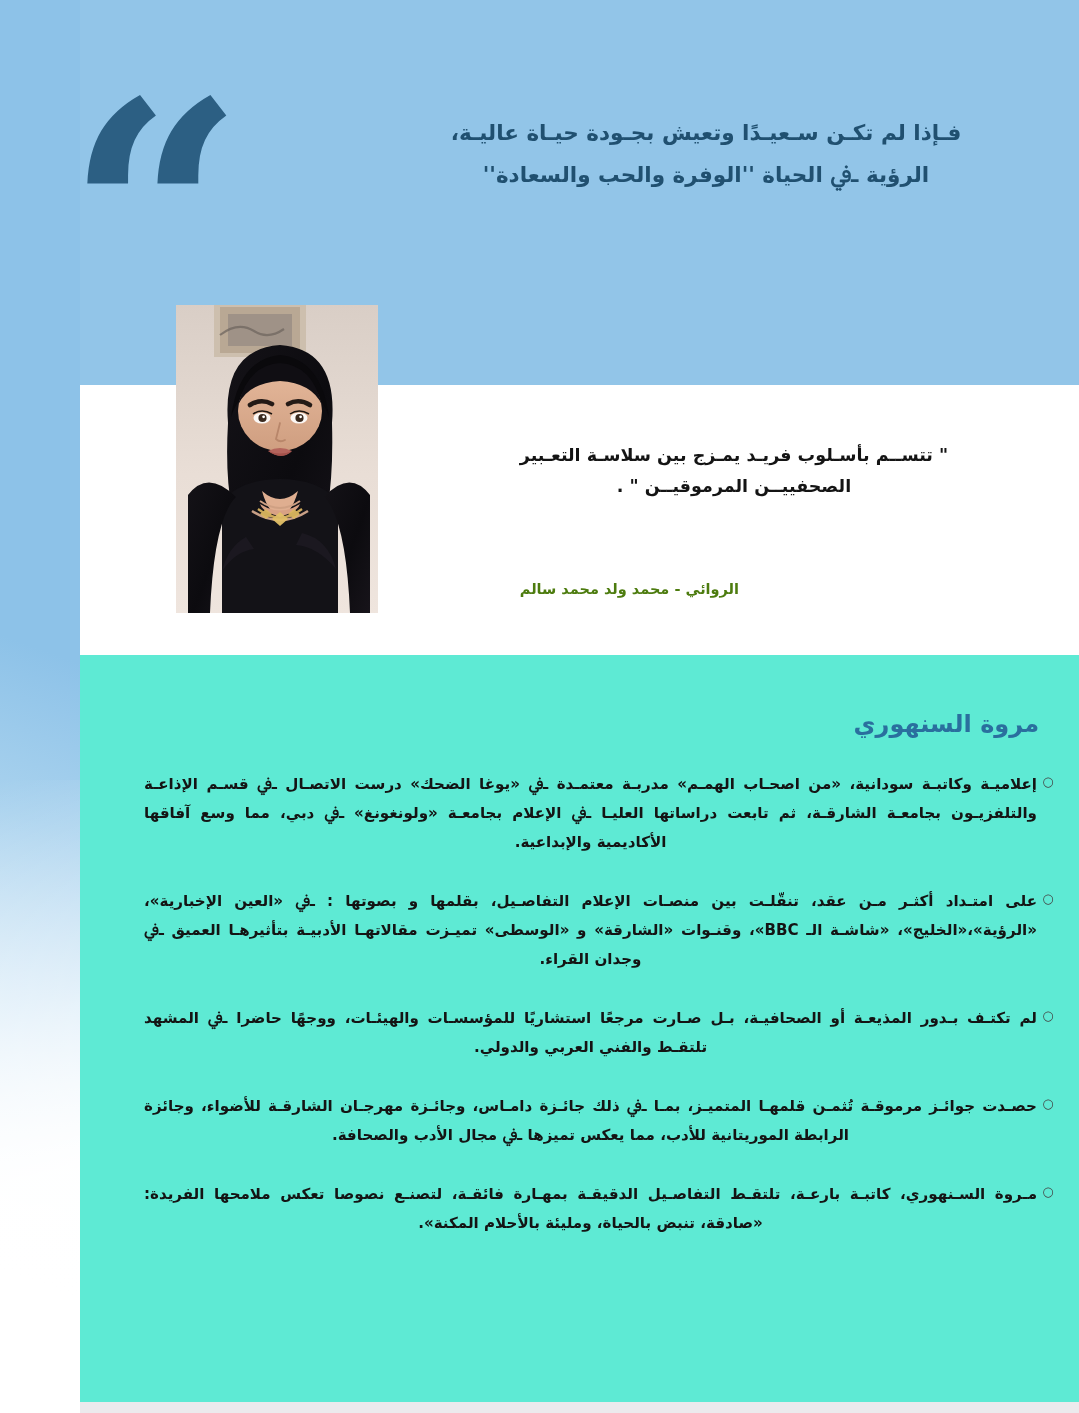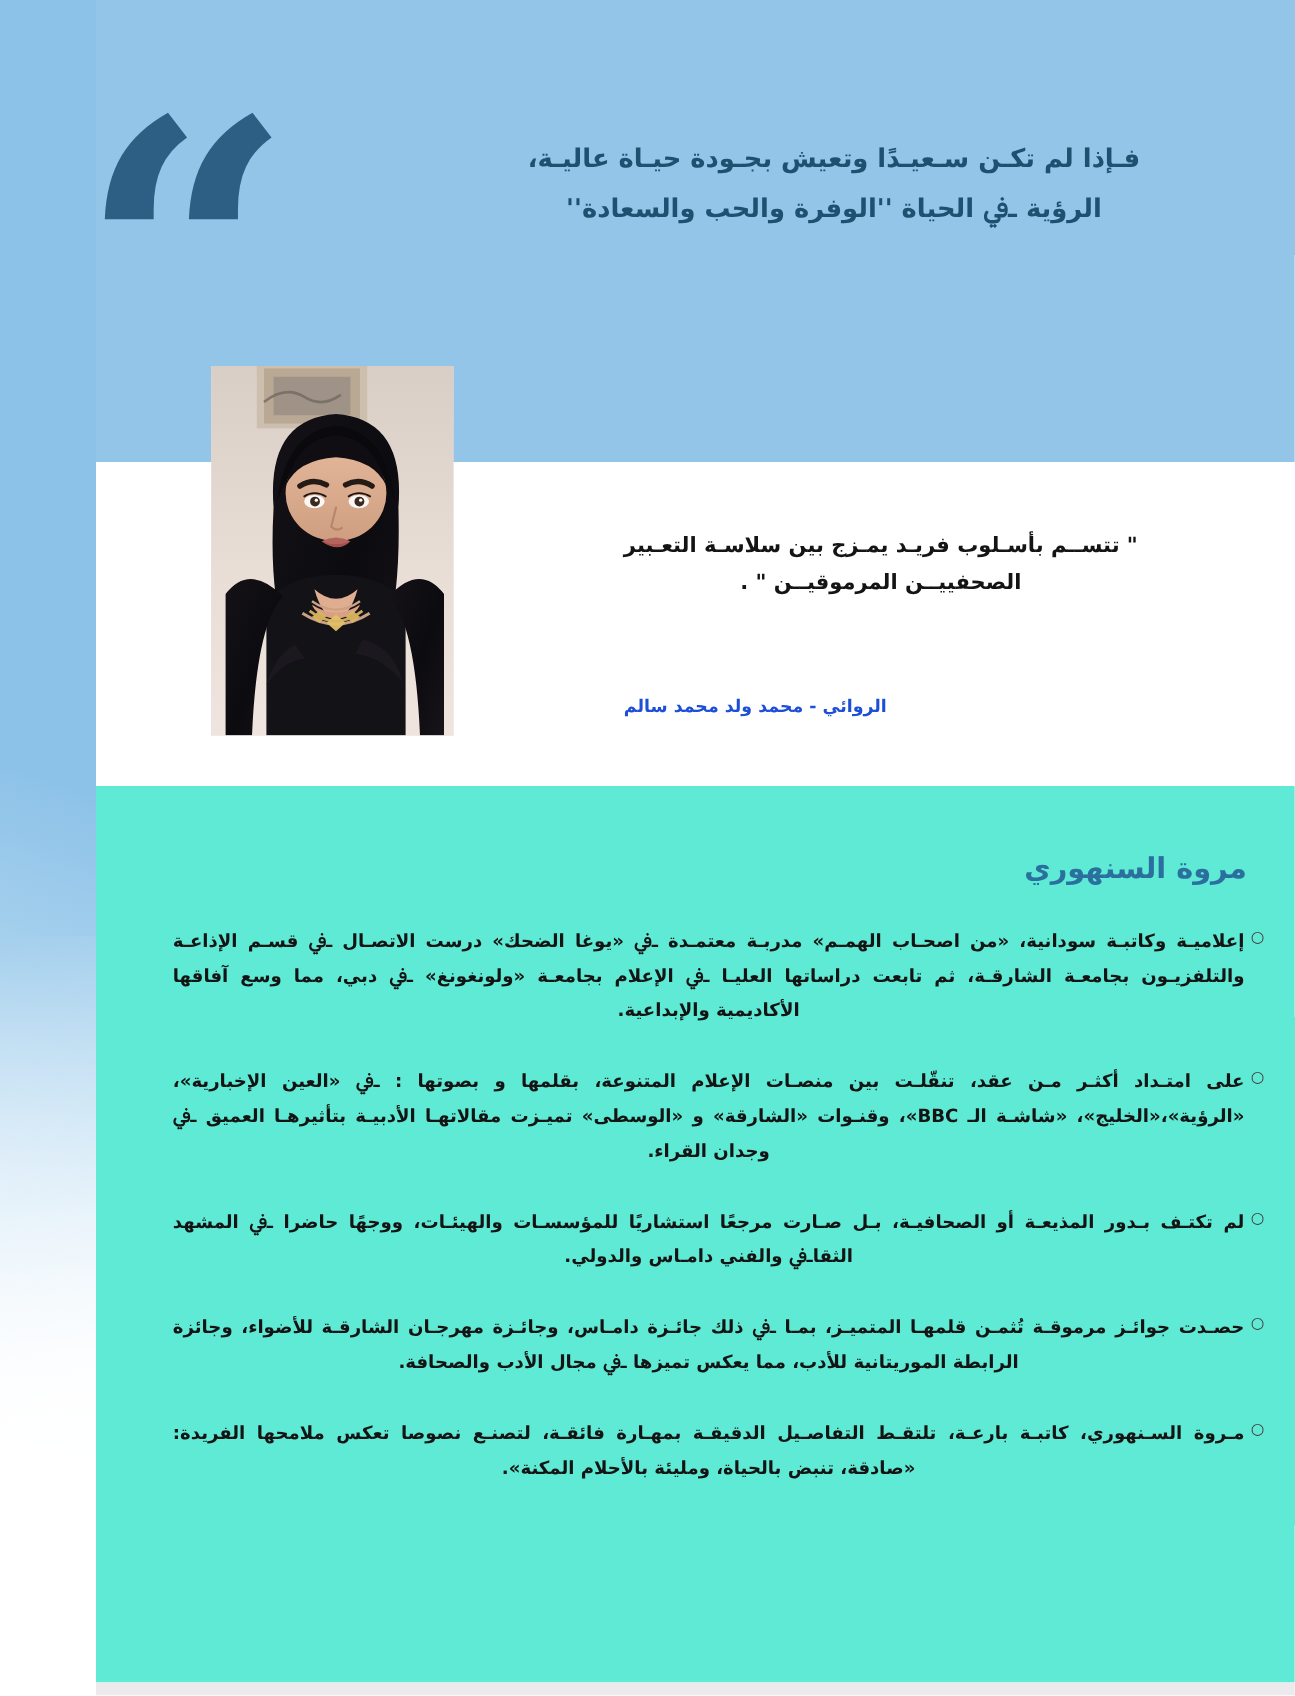--- a/index.html
+++ b/index.html
@@ -73,21 +73,21 @@
     font-family: "DejaVu Serif", "Liberation Serif", serif;
     font-size: 310px;
     line-height: 0.78;
     font-weight: 700;
     direction: ltr;
     text-align: left;
     user-select: none;
   }
   .quote-lines {
     position: absolute;
-    right: 79px;
+    right: 68px;
     top: 112px;
     width: 610px;
     text-align: center;
     direction: rtl;
   }
   .quote-line {
     color: #205070;
     font-size: 21.5px;
     font-weight: 700;
     line-height: 1.95;
@@ -128,21 +128,21 @@
     color: #141414;
     font-size: 17.5px;
     font-weight: 700;
     line-height: 1.78;
     white-space: nowrap;
   }
   .attribution {
     position: absolute;
     right: 340px;
     top: 196px;
-    color: #1d4ed8;
+    color: #4d7c0f;
     font-size: 14.5px;
     font-weight: 700;
     direction: rtl;
   }
 
   
   .bio-section {
     position: absolute;
     left: 80px;
     top: 655px;
@@ -296,26 +296,26 @@
 
   <div class="bullet-list">
 
     <div class="bullet-item">
       <div class="bullet-marker">○</div>
       <div class="bullet-text">إعلاميـة وكاتبـة سودانية، «من اصحـاب الهمـم» مدربـة معتمـدة ـﰲ «يوغا الضحك» درست الاتصـال ـﰲ قسـم الإذاعـة والتلفزيـون بجامعـة الشارقـة، ثم تابعت دراساتها العليـا ـﰲ الإعلام بجامعـة «ولونغونغ» ـﰲ دبي، مما وسع آفاقها الأكاديمية والإبداعية.</div>
     </div>
 
     <div class="bullet-item">
       <div class="bullet-marker">○</div>
-      <div class="bullet-text">على امتـداد أكثـر مـن عقد، تنقّلـت بين منصـات الإعلام المتنوعة، بقلمها و بصوتها : ـﰲ «العين الإخبارية»، «الرؤية»،«الخليج»،  «شاشـة الـ BBC»، وقنـوات «الشارقة» و «الوسطى» تميـزت مقالاتهـا الأدبيـة بتأثيرهـا العميق ـﰲ وجدان القراء.</div>
-    </div>
-
-    <div class="bullet-item">
-      <div class="bullet-marker">○</div>
-      <div class="bullet-text">لم تكتـف بـدور المذيعـة أو الصحافيـة، بـل صـارت مرجعًا استشاريًا للمؤسسـات والهيئـات، ووجهًا حاضرا ـﰲ المشهد الثقاـﰲ والفني دامـاس والدولي.</div>
+      <div class="bullet-text">على امتـداد أكثـر مـن عقد، تنقّلـت بين منصـات الإعلام التفاصـيل، بقلمها و بصوتها : ـﰲ «العين الإخبارية»، «الرؤية»،«الخليج»،  «شاشـة الـ BBC»، وقنـوات «الشارقة» و «الوسطى» تميـزت مقالاتهـا الأدبيـة بتأثيرهـا العميق ـﰲ وجدان القراء.</div>
+    </div>
+
+    <div class="bullet-item">
+      <div class="bullet-marker">○</div>
+      <div class="bullet-text">لم تكتـف بـدور المذيعـة أو الصحافيـة، بـل صـارت مرجعًا استشاريًا للمؤسسـات والهيئـات، ووجهًا حاضرا ـﰲ المشهد تلتقـط والفني العربي والدولي.</div>
     </div>
 
     <div class="bullet-item">
       <div class="bullet-marker">○</div>
       <div class="bullet-text">حصـدت جوائـز مرموقـة تُثمـن قلمهـا المتميـز، بمـا ـﰲ ذلك جائـزة دامـاس، وجائـزة مهرجـان الشارقـة للأضواء، وجائزة الرابطة الموريتانية للأدب، مما يعكس تميزها ـﰲ مجال الأدب والصحافة.</div>
     </div>
 
     <div class="bullet-item">
       <div class="bullet-marker">○</div>
       <div class="bullet-text">مـروة السـنهوري، كاتبـة بارعـة، تلتقـط التفاصـيل الدقيقـة بمهـارة فائقـة، لتصنـع نصوصا تعكس ملامحها الفريدة: «صادقة، تنبض بالحياة، ومليئة بالأحلام المكنة».</div>

